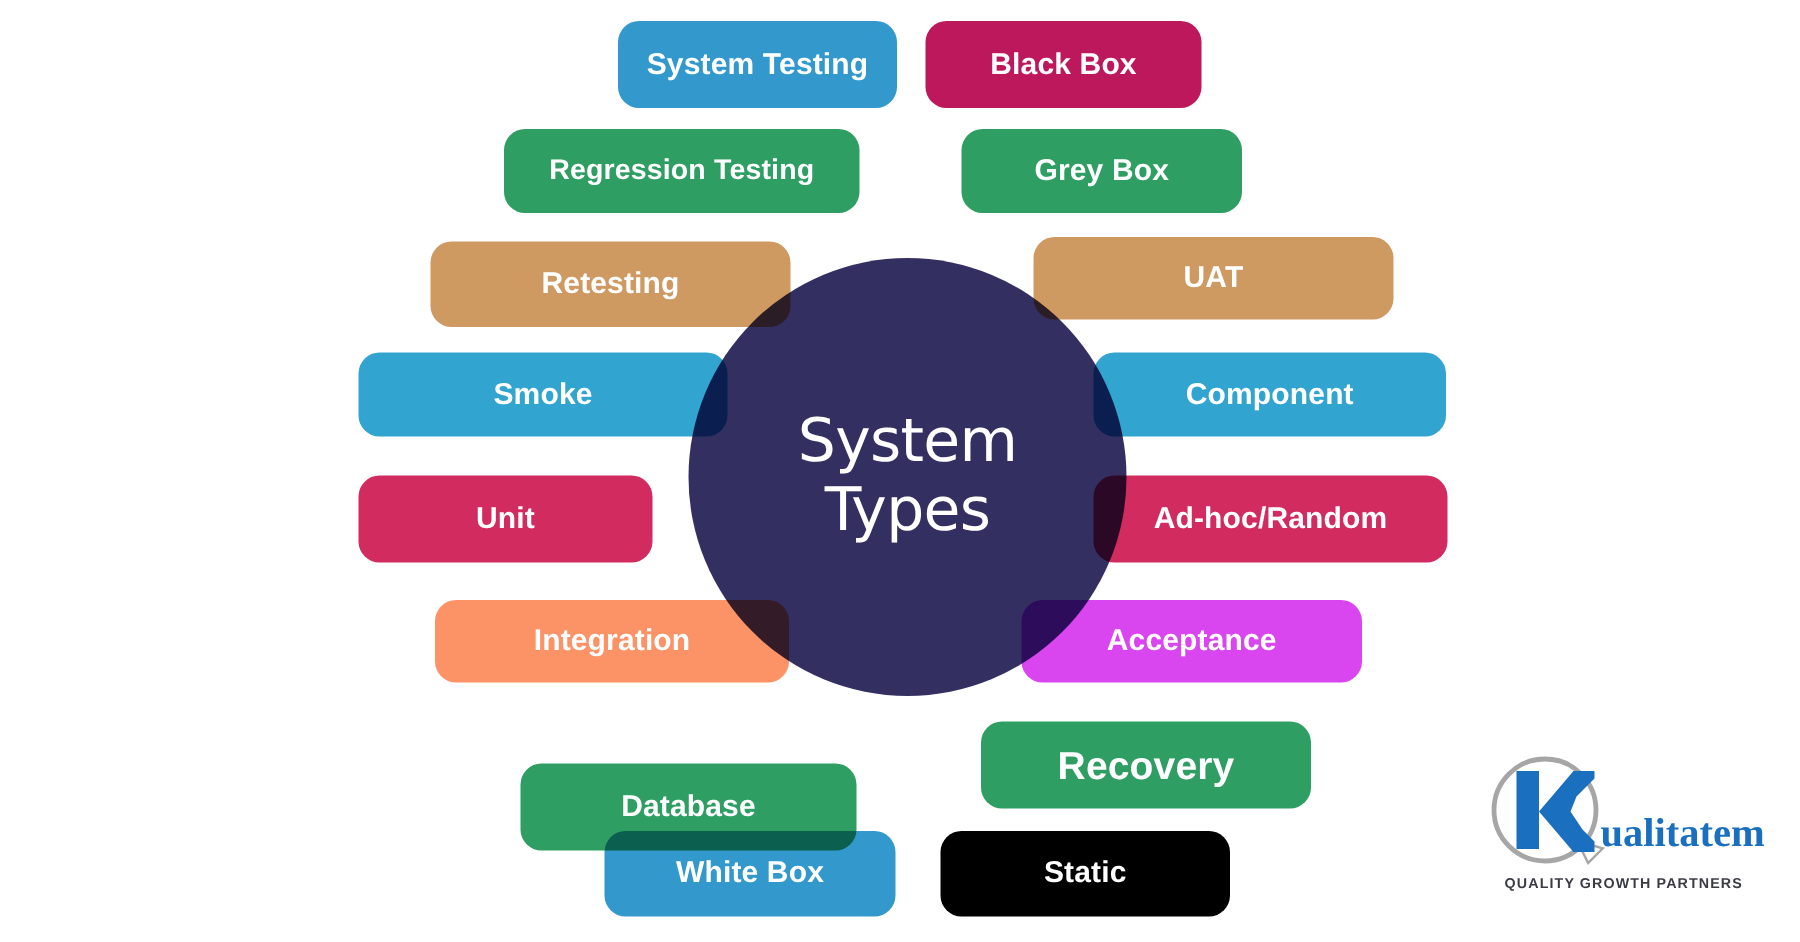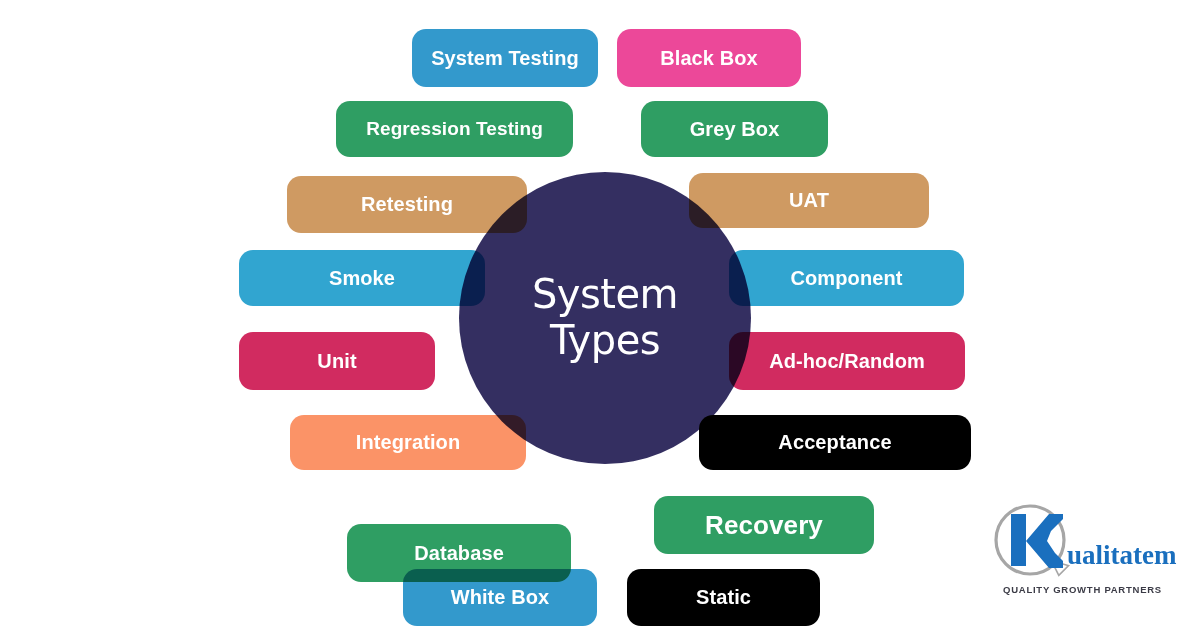--- a/index.html
+++ b/index.html
@@ -26,21 +26,20 @@
     position: absolute;
     border-radius: 14px;
     display: flex;
     align-items: center;
     box-sizing: border-box;
     color: #ffffff;
     font-weight: bold;
     letter-spacing: .1px;
     white-space: nowrap;
     mix-blend-mode: multiply;
-    margin-top: 15px;
   }
   .pill .pill-label {
     width: 100%;
     display: block;
   }
 
   
   .al-center .pill-label { text-align: center; }
 
   
@@ -101,21 +100,21 @@
 </style>
 </head>
 <body>
 
 <div id="canvas" style="background: rgb(255, 255, 255);">
 
   <div id="pill-layer">
       <div class="pill al-center" style="left: 412px; top: 14px; width: 186px; height: 58px; background: rgb(51, 153, 204); font-size: 20px;">
         <span class="pill-label">System Testing</span>
       </div>
-      <div class="pill al-center" style="left: 617px; top: 14px; width: 184px; height: 58px; background: #ec4899; font-size: 20px;">
+      <div class="pill al-center" style="left: 617px; top: 14px; width: 184px; height: 58px; background: #be185d; font-size: 20px;">
         <span class="pill-label">Black Box</span>
       </div>
       <div class="pill al-center" style="left: 336px; top: 86px; width: 237px; height: 56px; background: rgb(47, 158, 99); font-size: 19px;">
         <span class="pill-label">Regression Testing</span>
       </div>
       <div class="pill al-center" style="left: 641px; top: 86px; width: 187px; height: 56px; background: rgb(47, 158, 99); font-size: 20px;">
         <span class="pill-label">Grey Box</span>
       </div>
       <div class="pill al-center" style="left: 287px; top: 161px; width: 240px; height: 57px; background: rgb(207, 154, 98); font-size: 20px;">
         <span class="pill-label">Retesting</span>
@@ -131,21 +130,21 @@
       </div>
       <div class="pill al-center" style="left: 239px; top: 317px; width: 196px; height: 58px; background: rgb(209, 43, 96); font-size: 20px;">
         <span class="pill-label">Unit</span>
       </div>
       <div class="pill al-center" style="left: 729px; top: 317px; width: 236px; height: 58px; background: rgb(209, 43, 96); font-size: 20px;">
         <span class="pill-label">Ad-hoc/Random</span>
       </div>
       <div class="pill al-center" style="left: 290px; top: 400px; width: 236px; height: 55px; background: rgb(251, 147, 103); font-size: 20px;">
         <span class="pill-label">Integration</span>
       </div>
-      <div class="pill al-center" style="left: 699px; top: 400px; width: 272px; height: 55px; background: #000000; font-size: 20px;">
+      <div class="pill al-center" style="left: 681px; top: 400px; width: 227px; height: 55px; background: #d946ef; font-size: 20px;">
         <span class="pill-label">Acceptance</span>
       </div>
       <div class="pill al-center" style="left: 347px; top: 509px; width: 224px; height: 58px; background: rgb(47, 158, 99); font-size: 20px;">
         <span class="pill-label">Database</span>
       </div>
       <div class="pill al-center" style="left: 654px; top: 481px; width: 220px; height: 58px; background: rgb(47, 158, 99); font-size: 26px;">
         <span class="pill-label">Recovery</span>
       </div>
       <div class="pill al-center" style="left: 403px; top: 554px; width: 194px; height: 57px; background: rgb(51, 153, 204); font-size: 20px;">
         <span class="pill-label">White Box</span>

